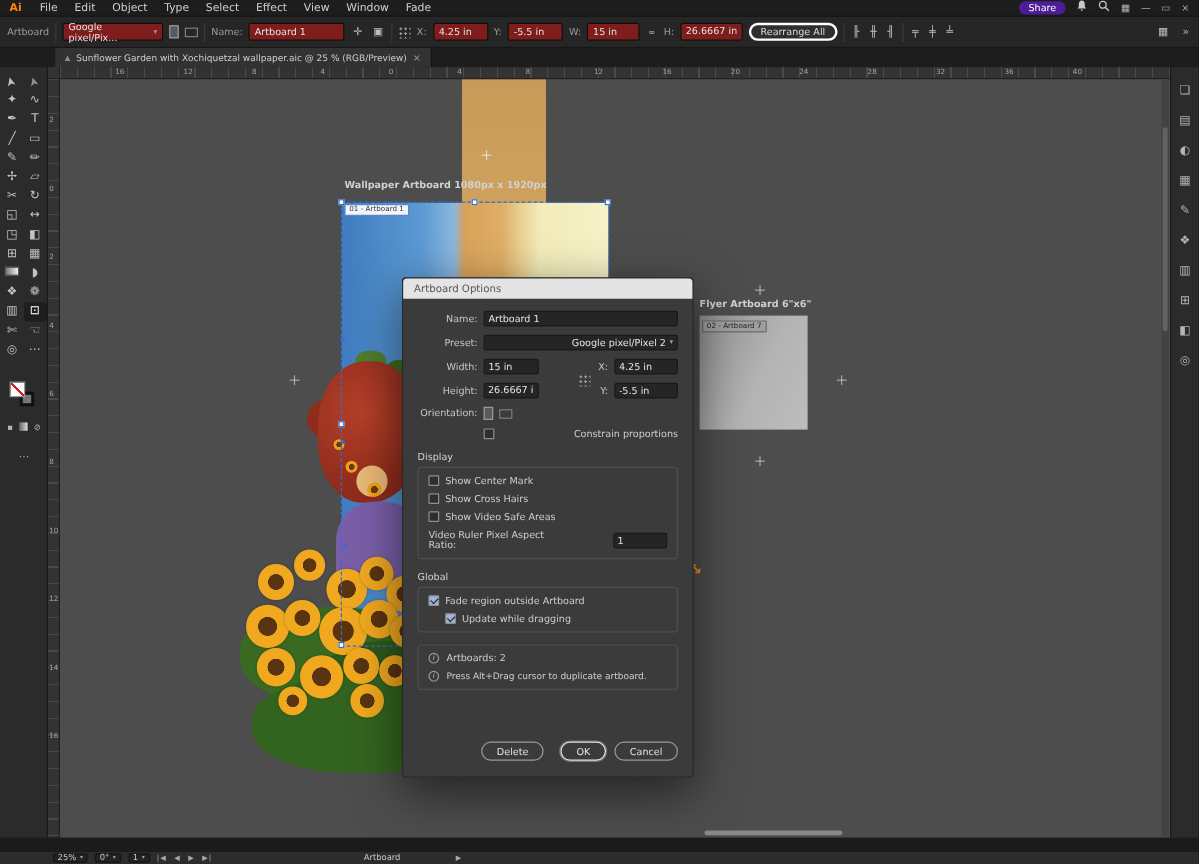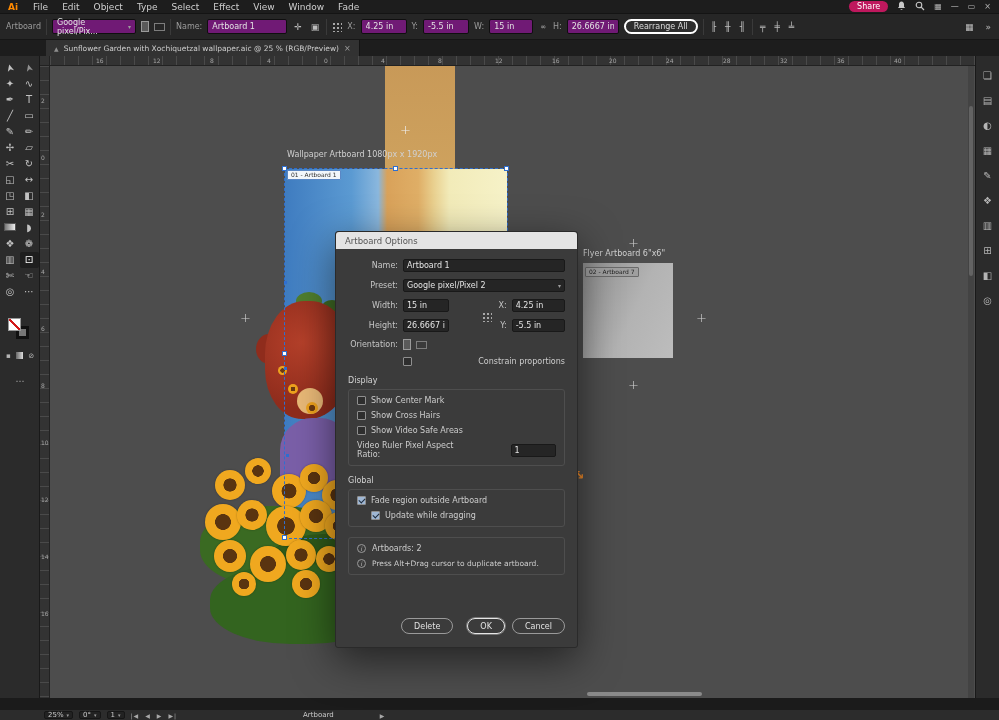--- a/index.html
+++ b/index.html
@@ -4,27 +4,27 @@
 <style>
   *{margin:0;padding:0;box-sizing:border-box;font-family:"DejaVu Sans","Liberation Sans",sans-serif;user-select:none;}
   html,body{width:999px;height:720px;background:#1b1b1b;overflow:hidden;}
   #app{position:relative;width:999px;height:720px;color:#d6d6d6;font-size:9px;}
 
   
   #menubar{position:absolute;left:0;top:0;width:999px;height:14px;background:#1d1d1d;display:flex;align-items:center;gap:0;border-bottom:1px solid #141414;}
   #ai-logo{color:#ff8a00;font-weight:bold;font-size:9px;padding:0 8px;}
   .menu-item{padding:0 7px;font-size:9px;color:#cfcfcf;cursor:default;}
   #menubar-right{margin-left:auto;display:flex;align-items:center;gap:9px;padding-right:8px;}
-  #share-btn{background:#be185d;color:#fff;font-size:8px;border-radius:7px;padding:1px 8px;line-height:9px;}
+  #share-btn{background:#4c1d95;color:#fff;font-size:8px;border-radius:7px;padding:1px 8px;line-height:9px;}
   .win-glyph{color:#b5b5b5;font-size:8px;}
 
   
   #controlbar{position:absolute;left:0;top:14px;width:999px;height:26px;background:#262626;border-bottom:1px solid #161616;display:flex;align-items:center;gap:5px;padding:0 6px;font-size:8px;}
   .clabel{color:#9c9c9c;}
-  .cfield{background:#701a75;border:1px solid #0f0f0f;border-radius:2px;height:15px;display:flex;align-items:center;padding:0 4px;color:#e3e3e3;font-size:8px;}
+  .cfield{background:#7f1d1d;border:1px solid #0f0f0f;border-radius:2px;height:15px;display:flex;align-items:center;padding:0 4px;color:#e3e3e3;font-size:8px;}
   input.cfield{outline:none;}
   .csep{width:1px;height:16px;background:#3a3a3a;}
   .cicon{color:#bdbdbd;font-size:9px;padding:0 2px;}
   .caret{font-size:6px;color:#9c9c9c;margin-left:3px;}
   .cbtn{border:2px solid #ffffff;border-radius:8px;height:15px;display:flex;align-items:center;padding:0 8px;color:#dcdcdc;background:#2e2e2e;font-size:8px;}
   .mini-rect{display:inline-block;border:1px solid #9a9a9a;}
   .mini-rect.portrait{width:8px;height:11px;background:#5a5a5a;}
   .mini-rect.landscape{width:11px;height:8px;background:transparent;border-color:#7d7d7d;}
   .ref-grid{display:inline-block;width:10px;height:10px;background-image:radial-gradient(#a8a8a8 0.9px,transparent 1px);background-size:4px 4px;}
 
@@ -57,21 +57,21 @@
   
   #canvas{position:absolute;left:50px;top:66px;width:925px;height:632px;background:#4d4d4d;overflow:hidden;}
   #artboard1{position:absolute;left:235px;top:103px;width:222px;height:369px;background:linear-gradient(90deg,#3f7cc0 0%,#5b9ad2 30%,#8ab7dd 42%,#d9a25a 46%,#dfae66 60%,#e9d08f 67%,#f2ebb9 74%,#f6f2c8 100%);overflow:hidden;}
   #band-top{position:absolute;left:335px;top:0;width:70px;height:103px;background:linear-gradient(180deg,#d3a059,#d9a95f);opacity:.92;}
   .sel-outline{position:absolute;left:235px;top:103px;width:222px;height:369px;outline:1px dashed #2f6fd0;pointer-events:none;}
   .handle{position:absolute;width:5px;height:5px;background:#fff;border:1px solid #2f6fd0;}
   .anchor{position:absolute;width:3px;height:3px;background:#2f6fd0;}
   .chip{position:absolute;font-size:6px;padding:0px 3px;border-radius:1px;line-height:8px;}
   #ab1-chip{background:#f2f6fb;border:1px solid #5a87c5;color:#333;}
   #ab2-chip{background:#9f9f9f;border:1px solid #6a6a6a;color:#222;}
-  .caption{position:absolute;font-size:8px;color:#d0d0d0;}
+  .caption{position:absolute;font-size:8px;color:#d0d0d0;font-weight:bold;}
   #artboard2{position:absolute;left:533px;top:197px;width:90px;height:95px;background:linear-gradient(115deg,#8f8f8f,#b3b3b3 55%,#bdbdbd);}
   .plus{position:absolute;font-size:13px;font-weight:300;}
   .sunflower{position:absolute;border-radius:50%;background:radial-gradient(circle,#5a3410 0 30%,#f0a81f 32% 72%,#dd8c12 74% 100%);box-shadow:0 0 2px rgba(0,0,0,.35);}
   .foliage{position:absolute;border-radius:45%;}
   #hair{position:absolute;left:215px;top:235px;width:88px;height:118px;background:radial-gradient(circle at 42% 35%,#b5402a,#8f2c1c 72%);border-radius:48% 52% 55% 45%;}
   #hair-curl1{position:absolute;left:206px;top:268px;width:26px;height:30px;background:#8f2c1c;border-radius:50%;}
   #hair-curl2{position:absolute;left:292px;top:258px;width:24px;height:34px;background:#9c3220;border-radius:50%;}
   #leaf1{position:absolute;left:246px;top:226px;width:26px;height:18px;background:#4f7e2e;border-radius:50%;}
   #leaf2{position:absolute;left:272px;top:234px;width:20px;height:14px;background:#3f6b24;border-radius:50%;}
   #face{position:absolute;left:247px;top:322px;width:26px;height:26px;background:#e9b977;border-radius:50%;}
@@ -91,21 +91,21 @@
   #dialog{position:absolute;left:335px;top:231px;width:243px;height:417px;background:#3b3b3b;border:1px solid #2a2a2a;border-radius:3px;box-shadow:0 12px 40px rgba(0,0,0,.55);z-index:50;}
   #dlg-title{height:17px;background:#e4e4e4;color:#555;display:flex;align-items:center;padding:0 9px;font-size:8.5px;border-radius:3px 3px 0 0;}
   #dlg-body{position:relative;padding:10px 12px 0 12px;font-size:8px;color:#cdcdcd;}
   .drow{display:flex;align-items:center;margin-bottom:7px;}
   .dlbl{width:50px;text-align:right;margin-right:5px;color:#c6c6c6;flex:none;}
   .dfld{background:#252525;border:1px solid #191919;border-radius:2px;height:13px;color:#e4e4e4;font-size:8px;padding:0 3px;display:flex;align-items:center;}
   input.dfld{outline:none;width:100%;}
   .dfld.name{flex:1;}
   .dfld.dim{width:48px;}
   .dfld.pos{width:56px;}
-  .dselect{flex:1;justify-content:space-between;}
+  .dselect{flex:1;justify-content:flex-end;}
   .dlg-ref-grid{position:absolute;left:146px;top:63px;}
   .cb{width:9px;height:9px;border:1px solid #8f8f8f;border-radius:1px;background:#2e2e2e;display:inline-block;margin-right:5px;position:relative;flex:none;}
   .cb.checked{background:#9fb7d4;}
   .cb.checked::after{content:"";position:absolute;left:1px;top:1px;width:5px;height:3px;border-left:1.5px solid #1d2b3d;border-bottom:1.5px solid #1d2b3d;transform:rotate(-45deg);}
   .section-label{margin:10px 0 4px 0;color:#d2d2d2;}
   .groupbox{border:1px solid #4e4e4e;border-radius:3px;padding:6px 8px 6px 8px;margin-bottom:4px;}
   .groupbox .drow{margin-bottom:6px;}
   .groupbox .drow:last-child{margin-bottom:0;}
   .indent{margin-left:14px;}
   .info-i{width:9px;height:9px;border:1px solid #9a9a9a;border-radius:50%;font-size:6px;line-height:8px;text-align:center;color:#bdbdbd;margin-right:6px;flex:none;font-style:italic;}

